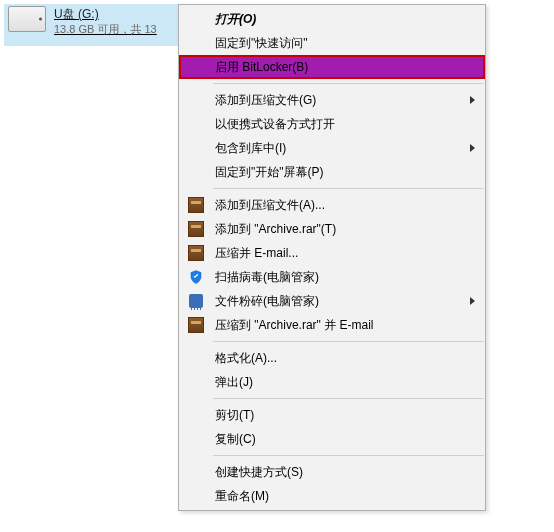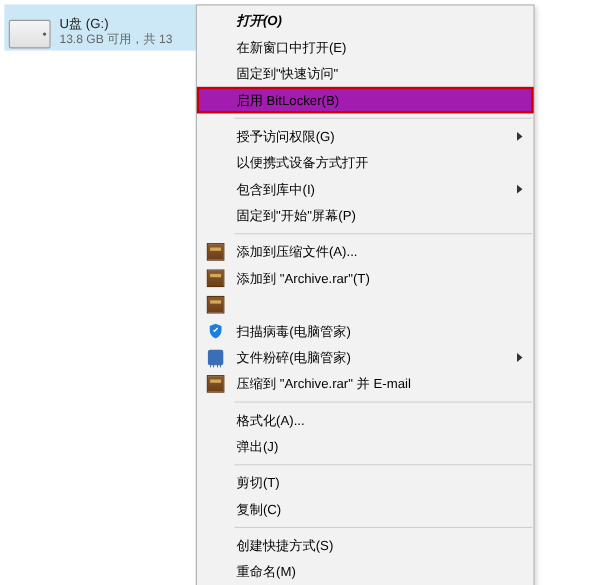--- a/index.html
+++ b/index.html
@@ -13,23 +13,24 @@
       overflow: hidden;
     }
     .drive-item {
       position: absolute;
       top: 4px;
       left: 4px;
       width: 238px;
       height: 42px;
       background: #cce8f7;
       display: flex;
-      align-items: flex-end;
+      align-items: flex-start;
       padding: 2px 4px;
       gap: 8px;
+      text-decoration: underline;
     }
     .drive-icon {
       width: 38px;
       height: 26px;
       background: linear-gradient(#f5f5f5, #e0e0e0);
       border: 1px solid #999;
       border-radius: 2px;
       position: relative;
       flex-shrink: 0;
     }
@@ -130,31 +131,28 @@
     <span>U盘 (G:)</span>
     <span class="drive-sub">13.8 GB 可用，共 13</span>
   </div>
 </div>
 
 <div class="context-menu">
   <div class="menu-item bold">
       <span>打开(O)</span>
     </div>
   <div class="menu-item">
-      <span>在新窗口中打开(E)</span>
-    </div>
-  <div class="menu-item">
       <span>固定到"快速访问"</span>
     </div>
   <div class="menu-item highlighted red-box">
       <span>启用 BitLocker(B)</span>
     </div>
   <div class="menu-sep"></div>
   <div class="menu-item">
-    <span>授予访问权限(G)</span>
+    <span>添加到压缩文件(G)</span>
     <span class="submenu-arrow"></span>
   </div>
   <div class="menu-item">
       <span>以便携式设备方式打开</span>
     </div>
   <div class="menu-item">
     <span>包含到库中(I)</span>
     <span class="submenu-arrow"></span>
   </div>
   <div class="menu-item">
@@ -170,20 +168,21 @@
   <div class="menu-item">
     <span class="menu-icon">
         <span class="rar-icon"></span>
       </span>
     <span>添加到 "Archive.rar"(T)</span>
   </div>
   <div class="menu-item">
     <span class="menu-icon">
         <span class="rar-icon"></span>
       </span>
+    <span>压缩并 E-mail...</span>
   </div>
   <div class="menu-item">
     <span class="menu-icon shield-icon">
       <svg viewBox="0 0 24 24">
           <path fill="#1e7de0" d="M12 2l8 3v6c0 5-3.4 9.6-8 11-4.6-1.4-8-6-8-11V5l8-3z"></path>
           <path fill="#fff" d="M10.5 13.5l-2-2 1.4-1.4 0.6 0.6 3.6-3.6 1.4 1.4z"></path>
         </svg>
     </span>
     <span>扫描病毒(电脑管家)</span>
   </div>

